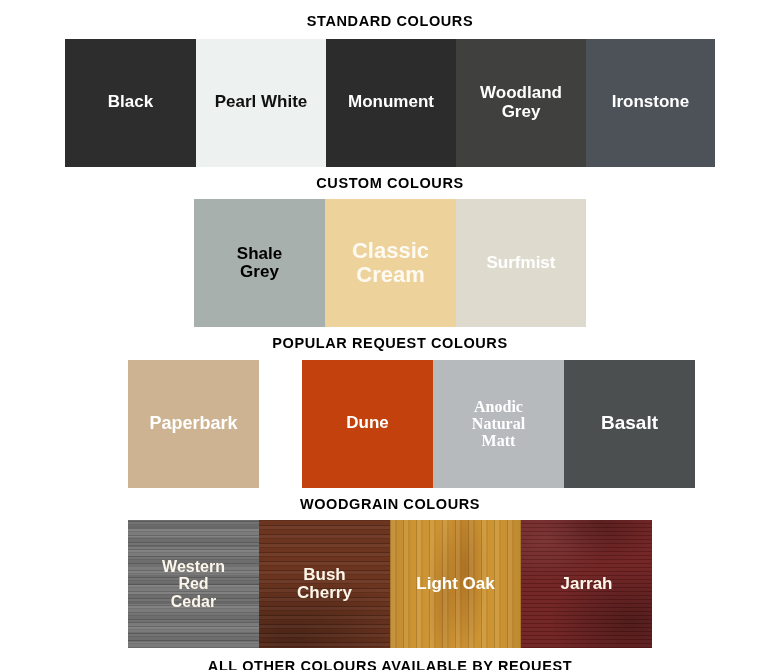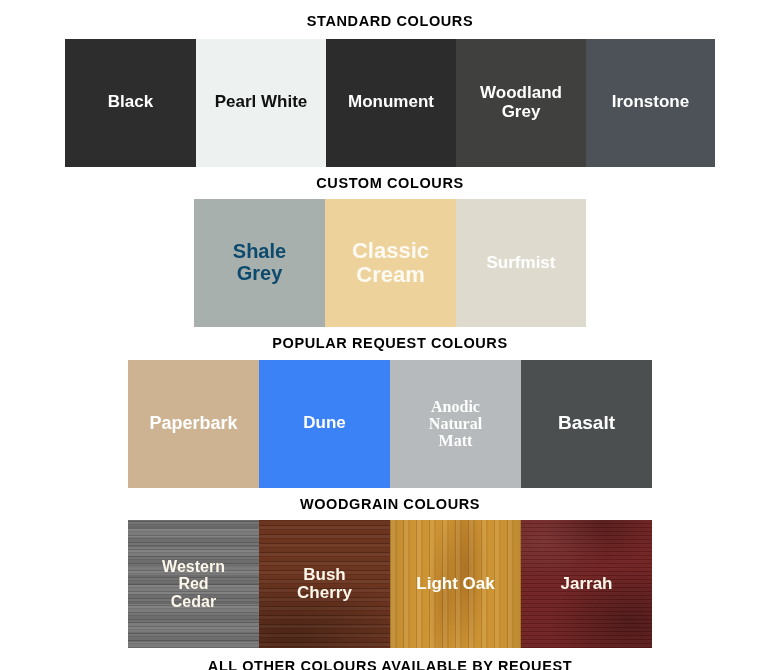--- a/index.html
+++ b/index.html
@@ -141,38 +141,38 @@
 Grey</span>
     </div>
     <div class="swatch" style="background: rgb(77, 81, 88); width: 129px; flex: 0 0 129px;">
       <span class="swatch-label" style="color: rgb(255, 255, 255); font-size: 17px;">Ironstone</span>
     </div>
   </div>
 
   <div class="section-title" id="title-custom">CUSTOM COLOURS</div>
   <div class="swatch-row" id="row-custom">
     <div class="swatch" style="background: rgb(168, 176, 173); width: 131px; flex: 0 0 131px;">
-      <span class="swatch-label" style="color: #0c4a6e; font-size: 20px;">Shale
+      <span class="swatch-label" style="color: #000000; font-size: 17px;">Shale
 Grey</span>
     </div>
     <div class="swatch" style="background: rgb(238, 210, 156); width: 131px; flex: 0 0 131px;">
       <span class="swatch-label" style="color: rgb(253, 250, 242); font-size: 22px;">Classic
 Cream</span>
     </div>
     <div class="swatch" style="background: rgb(222, 219, 206); width: 130px; flex: 0 0 130px;">
       <span class="swatch-label" style="color: rgb(255, 255, 255); font-size: 17px;">Surfmist</span>
     </div>
   </div>
 
   <div class="section-title" id="title-premium">POPULAR REQUEST COLOURS</div>
   <div class="swatch-row" id="row-premium">
     <div class="swatch" style="background: rgb(205, 179, 145); width: 131px; flex: 0 0 131px;">
       <span class="swatch-label" style="color: rgb(255, 255, 255); font-size: 18px;">Paperbark</span>
     </div>
-    <div class="swatch" style="background: #3b82f6; width: 131px; flex: 0 0 131px;">
+    <div class="swatch" style="background: #c2410c; width: 131px; flex: 0 0 131px; margin-left: 43px;">
       <span class="swatch-label" style="color: rgb(255, 255, 255); font-size: 17px;">Dune</span>
     </div>
     <div class="swatch" style="background: rgb(182, 186, 189); width: 131px; flex: 0 0 131px;">
       <span class="swatch-label" style="color: rgb(255, 255, 255); font-size: 16px; font-family: Liberation Serif, serif;">Anodic
 Natural
 Matt</span>
     </div>
     <div class="swatch" style="background: rgb(75, 79, 80); width: 131px; flex: 0 0 131px;">
       <span class="swatch-label" style="color: rgb(255, 255, 255); font-size: 19px;">Basalt</span>
     </div>

